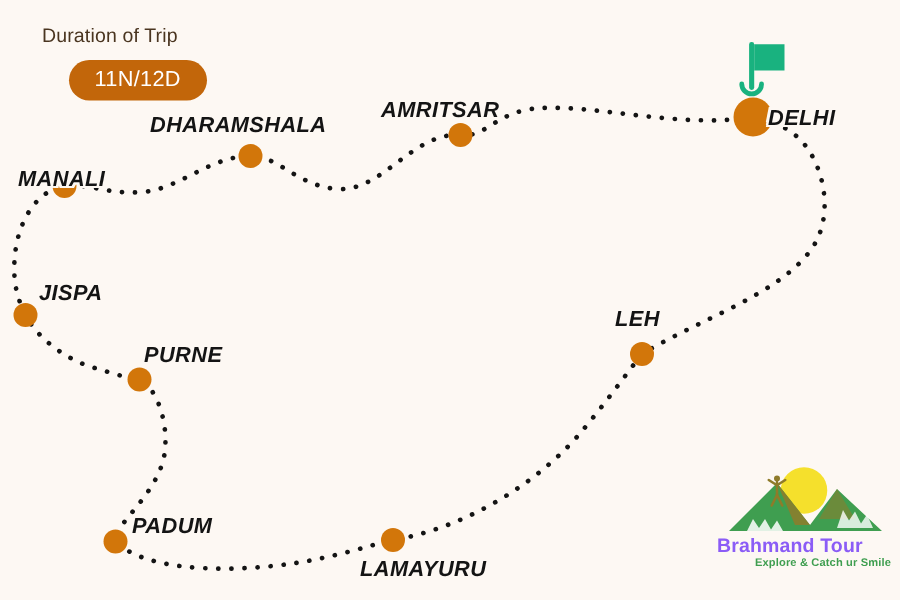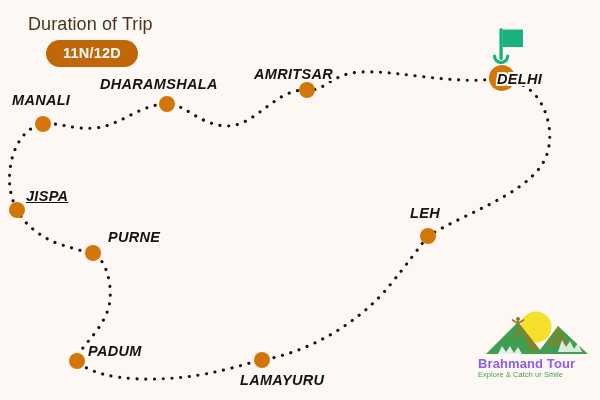--- a/index.html
+++ b/index.html
@@ -28,36 +28,36 @@
     height: 400px;
   }
   .legend-block {
     position: absolute;
     left: 28px;
     top: 14px;
     width: 180px;
   }
   .legend-title {
     font-family: "Liberation Sans", sans-serif;
-    font-size: 18px;
+    font-size: 13px;
     color: #4a3520;
     letter-spacing: 0.1px;
     line-height: 20px;
     white-space: nowrap;
   }
   .duration-badge {
     display: inline-block;
     margin-top: 6px;
     margin-left: 18px;
     padding: 5px 17px 6px 17px;
     background: #c2660a;
     color: #ffffff;
     border-radius: 14px;
     font-size: 14.5px;
-    font-weight: bold;
+    font-weight: normal;
     letter-spacing: 0.2px;
     white-space: nowrap;
   }
   .city-label {
     position: absolute;
     font-family: "Liberation Sans", sans-serif;
     font-style: italic;
     font-weight: bold;
     font-size: 14.5px;
     color: #141414;
@@ -89,23 +89,23 @@
     font-size: 13px;
     font-weight: bold;
     color: #8b5cf6;
     letter-spacing: 0.1px;
   }
   .brand-tagline {
     position: absolute;
     left: 0;
     top: 64px;
     width: 116px;
-    text-align: left;
+    text-align: right;
     font-size: 7.4px;
-    font-weight: normal;
+    font-weight: bold;
     color: #3f9e50;
     letter-spacing: 0.1px;
   }
 </style>
 </head>
 <body>
 
 <div id="map-root">
 
   <svg id="route-svg" viewBox="0 0 600 400">
@@ -150,26 +150,26 @@
       <path d="M 494.5 56 a 6.6 6.6 0 0 0 13.2 0" fill="none" stroke="#19b27f" stroke-width="3.2" stroke-linecap="round"></path>
     </g>
   </svg>
 
   <div class="legend-block">
     <div class="legend-title">Duration of Trip</div>
     <div class="duration-badge">11N/12D</div>
   </div>
 
   <div id="city-labels">
-      <div class="city-label" style="left: 497px; top: 71px;">DELHI</div>
+      <div class="city-label" style="left: 512px; top: 71px;">DELHI</div>
       <div class="city-label" style="left: 254px; top: 66px;">AMRITSAR</div>
       <div class="city-label" style="left: 100px; top: 76px;">DHARAMSHALA</div>
-      <div class="city-label" style="left: 12px; top: 92px;">MANALI</div>
-      <div class="city-label" style="left: 26px; top: 188px; text-decoration: underline;">JISPA</div>
-      <div class="city-label" style="left: 108px; top: 229px;">PURNE</div>
+      <div class="city-label" style="left: 12px; top: 112px;">MANALI</div>
+      <div class="city-label" style="left: 26px; top: 188px;">JISPA</div>
+      <div class="city-label" style="left: 96px; top: 229px;">PURNE</div>
       <div class="city-label" style="left: 88px; top: 343px;">PADUM</div>
       <div class="city-label" style="left: 240px; top: 372px;">LAMAYURU</div>
       <div class="city-label" style="left: 410px; top: 205px; font-style: italic;">LEH</div>
     </div>
 
   <div class="brand-logo">
     <svg viewBox="0 0 116 50" width="116" height="50">
       <circle cx="58" cy="21" r="15.5" fill="#f5e02c"></circle>
       <path d="M 8 48 L 40 16 L 62 44 L 80 20 L 110 48 Z" fill="#3f9e50"></path>
       <path d="M 40 16 L 62 44 L 52 44 Z" fill="#8f7b2a" opacity="0.85"></path>

